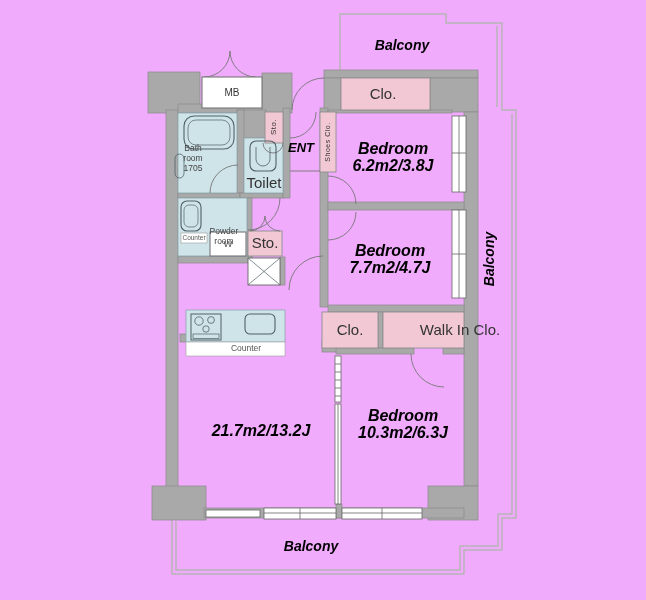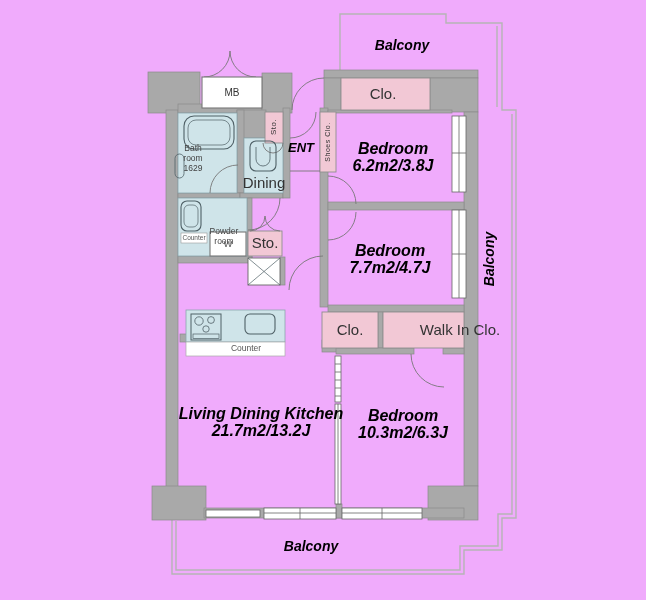--- a/index.html
+++ b/index.html
@@ -169,23 +169,23 @@
   <div class="lbl sto vrot" style="left:328px;top:142px;font-size:7px;">Shoes Clo.</div>
   <div class="lbl small" style="left:265px;top:243px;">Sto.</div>
 
   <div class="lbl small" style="left:383px;top:94px;">Clo.</div>
   <div class="lbl small" style="left:350px;top:330px;">Clo.</div>
   <div class="lbl small" style="left:422px;top:330px;margin-left:38px;">Walk In Clo.</div>
 
   <div class="lbl mini" style="left:193px;top:158px;">
     <span>Bath</span><br>
     <span>room</span><br>
-    <span>1629</span>
-  </div>
-  <div class="lbl small" style="left:264px;top:183px;">Dining</div>
+    <span>1705</span>
+  </div>
+  <div class="lbl small" style="left:264px;top:183px;">Toilet</div>
   <div class="lbl mini" style="left:224px;top:236px;">
     <span>Powder</span><br>
     <span>room</span>
   </div>
   <div class="lbl wm" style="left:228px;top:244px;">W</div>
   <div class="lbl tiny" style="left:194px;top:238px;">Counter</div>
   <div class="lbl" style="left:246px;top:349px;font-size:8.5px;color:#555;">Counter</div>
 
   <div class="lbl room-name" style="left:393px;top:157px;">
     <span>Bedroom</span><br>
@@ -193,17 +193,17 @@
   </div>
   <div class="lbl room-name" style="left:390px;top:259px;">
     <span>Bedroom</span><br>
     <span>7.7m2/4.7J</span>
   </div>
   <div class="lbl room-name" style="left:403px;top:424px;">
     <span>Bedroom</span><br>
     <span>10.3m2/6.3J</span>
   </div>
   <div class="lbl room-name" style="left:261px;top:422px;">
-    <span>Living Dining Kitchen</span><br>
+    <br>
     <span>21.7m2/13.2J</span>
   </div>
 
 </div>
 
 </body></html>

